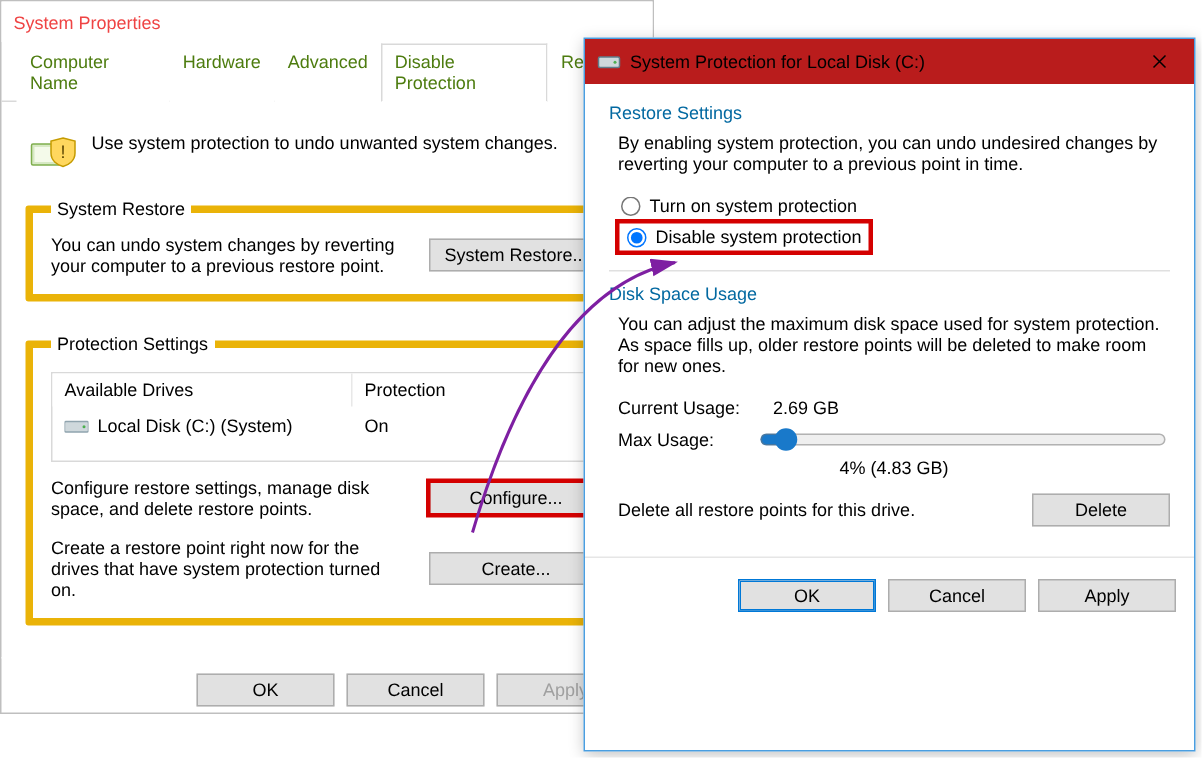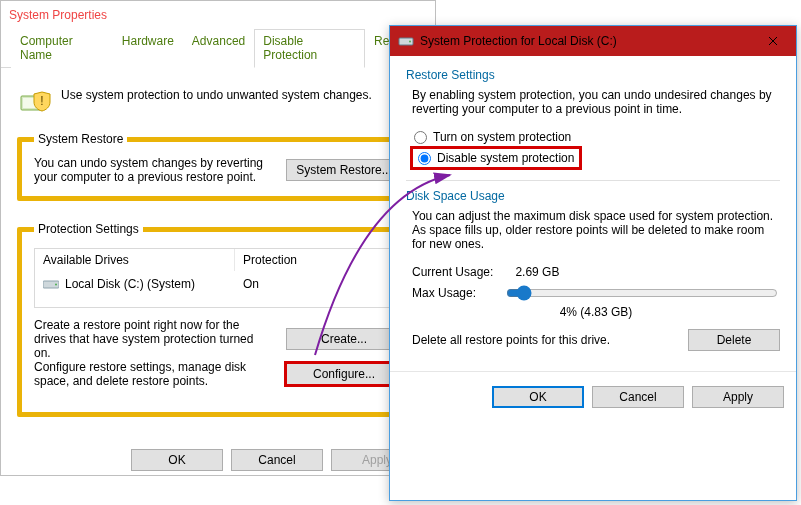--- a/index.html
+++ b/index.html
@@ -104,27 +104,27 @@
           <div class="col-drive">
             <svg class="drive-icon" viewBox="0 0 16 12">
                 <rect x="0" y="3" width="16" height="7" rx="1" fill="#cfd8dc" stroke="#90a4ae"></rect>
                 <circle cx="13" cy="6.5" r="1" fill="#4caf50"></circle>
               </svg>
             <span>Local Disk (C:) (System)</span>
           </div>
           <div class="col-prot">On</div>
         </div>
       </div>
+      <div class="row-split" style="margin-bottom:12px;">
+        <div class="lhs">Configure restore settings, manage disk space, and delete restore points.</div>
+        <button class="btn btn-wide highlight-red"><span>Configure...</span></button>
+      </div>
       <div class="row-split">
         <div class="lhs">Create a restore point right now for the drives that have system protection turned on.</div>
         <button class="btn btn-wide"><span>Create...</span></button>
-      </div>
-      <div class="row-split" style="margin-bottom:12px;">
-        <div class="lhs">Configure restore settings, manage disk space, and delete restore points.</div>
-        <button class="btn btn-wide highlight-red"><span>Configure...</span></button>
       </div>
     </fieldset>
   </div>
   <div class="footer-btns">
     <button class="btn"><span>OK</span></button>
     <button class="btn"><span>Cancel</span></button>
     <button class="btn btn-disabled"><span>Apply</span></button>
   </div>
 </div>
 

